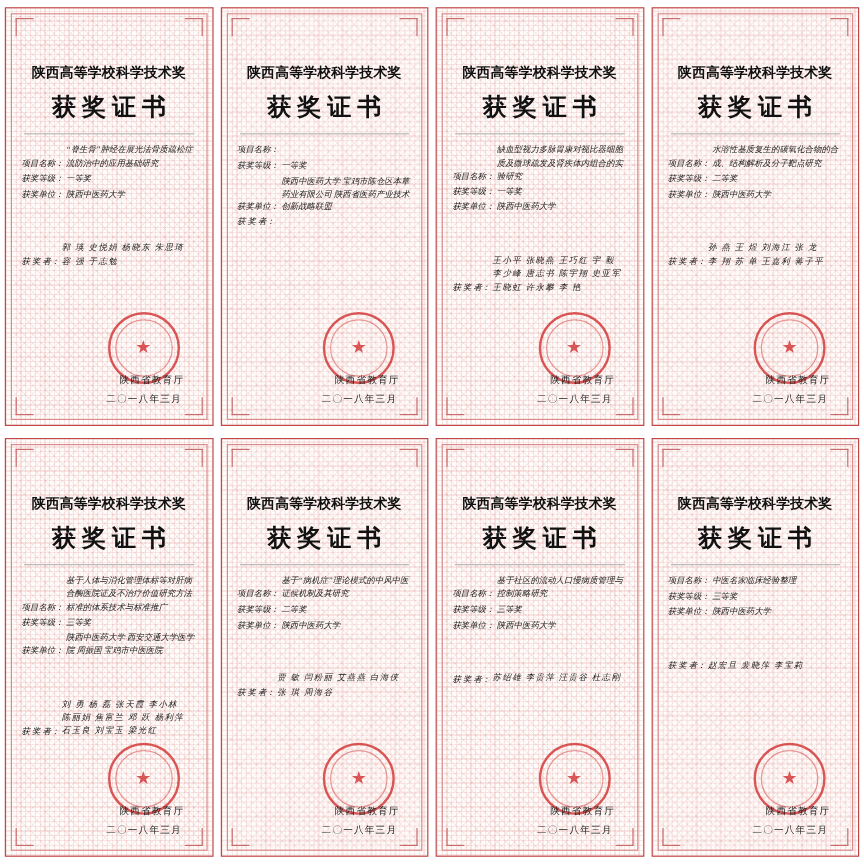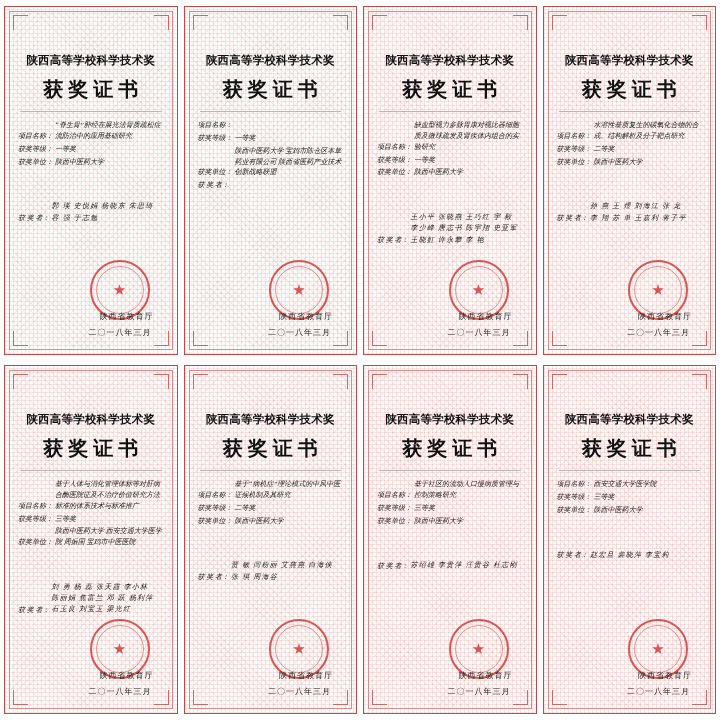--- a/index.html
+++ b/index.html
@@ -469,21 +469,21 @@
     <div class="corner tr"></div>
     <div class="corner bl"></div>
     <div class="corner br"></div>
     <div class="cert-body">
       <div class="org-line">陕西高等学校科学技术奖</div>
       <div class="big-title">获奖证书</div>
       <div class="rule"></div>
       <div class="fields">
         <div class="field">
           <span class="lab">项目名称：</span>
-          <span class="val">西安交通大学医学院</span>
+          <span class="val">中医名家临床经验整理</span>
         </div>
         <div class="field">
           <span class="lab">获奖等级：</span>
           <span class="val">三等奖</span>
         </div>
         <div class="field">
           <span class="lab">获奖单位：</span>
           <span class="val">陕西中医药大学</span>
         </div>
         <div class="field">

